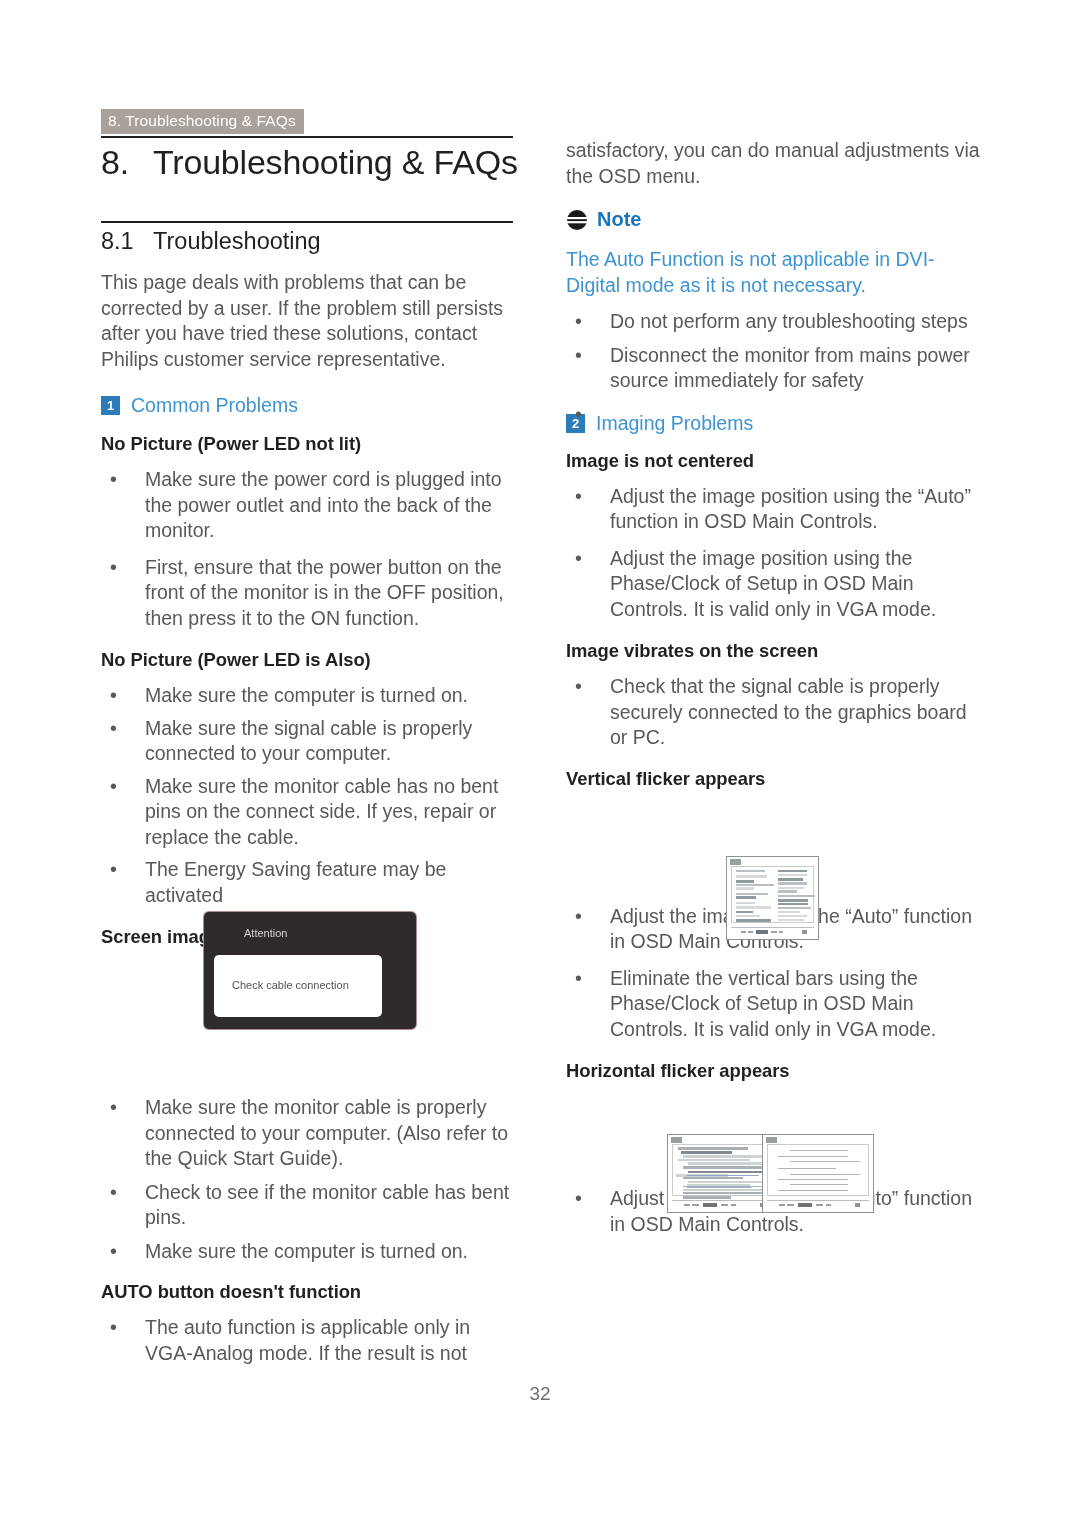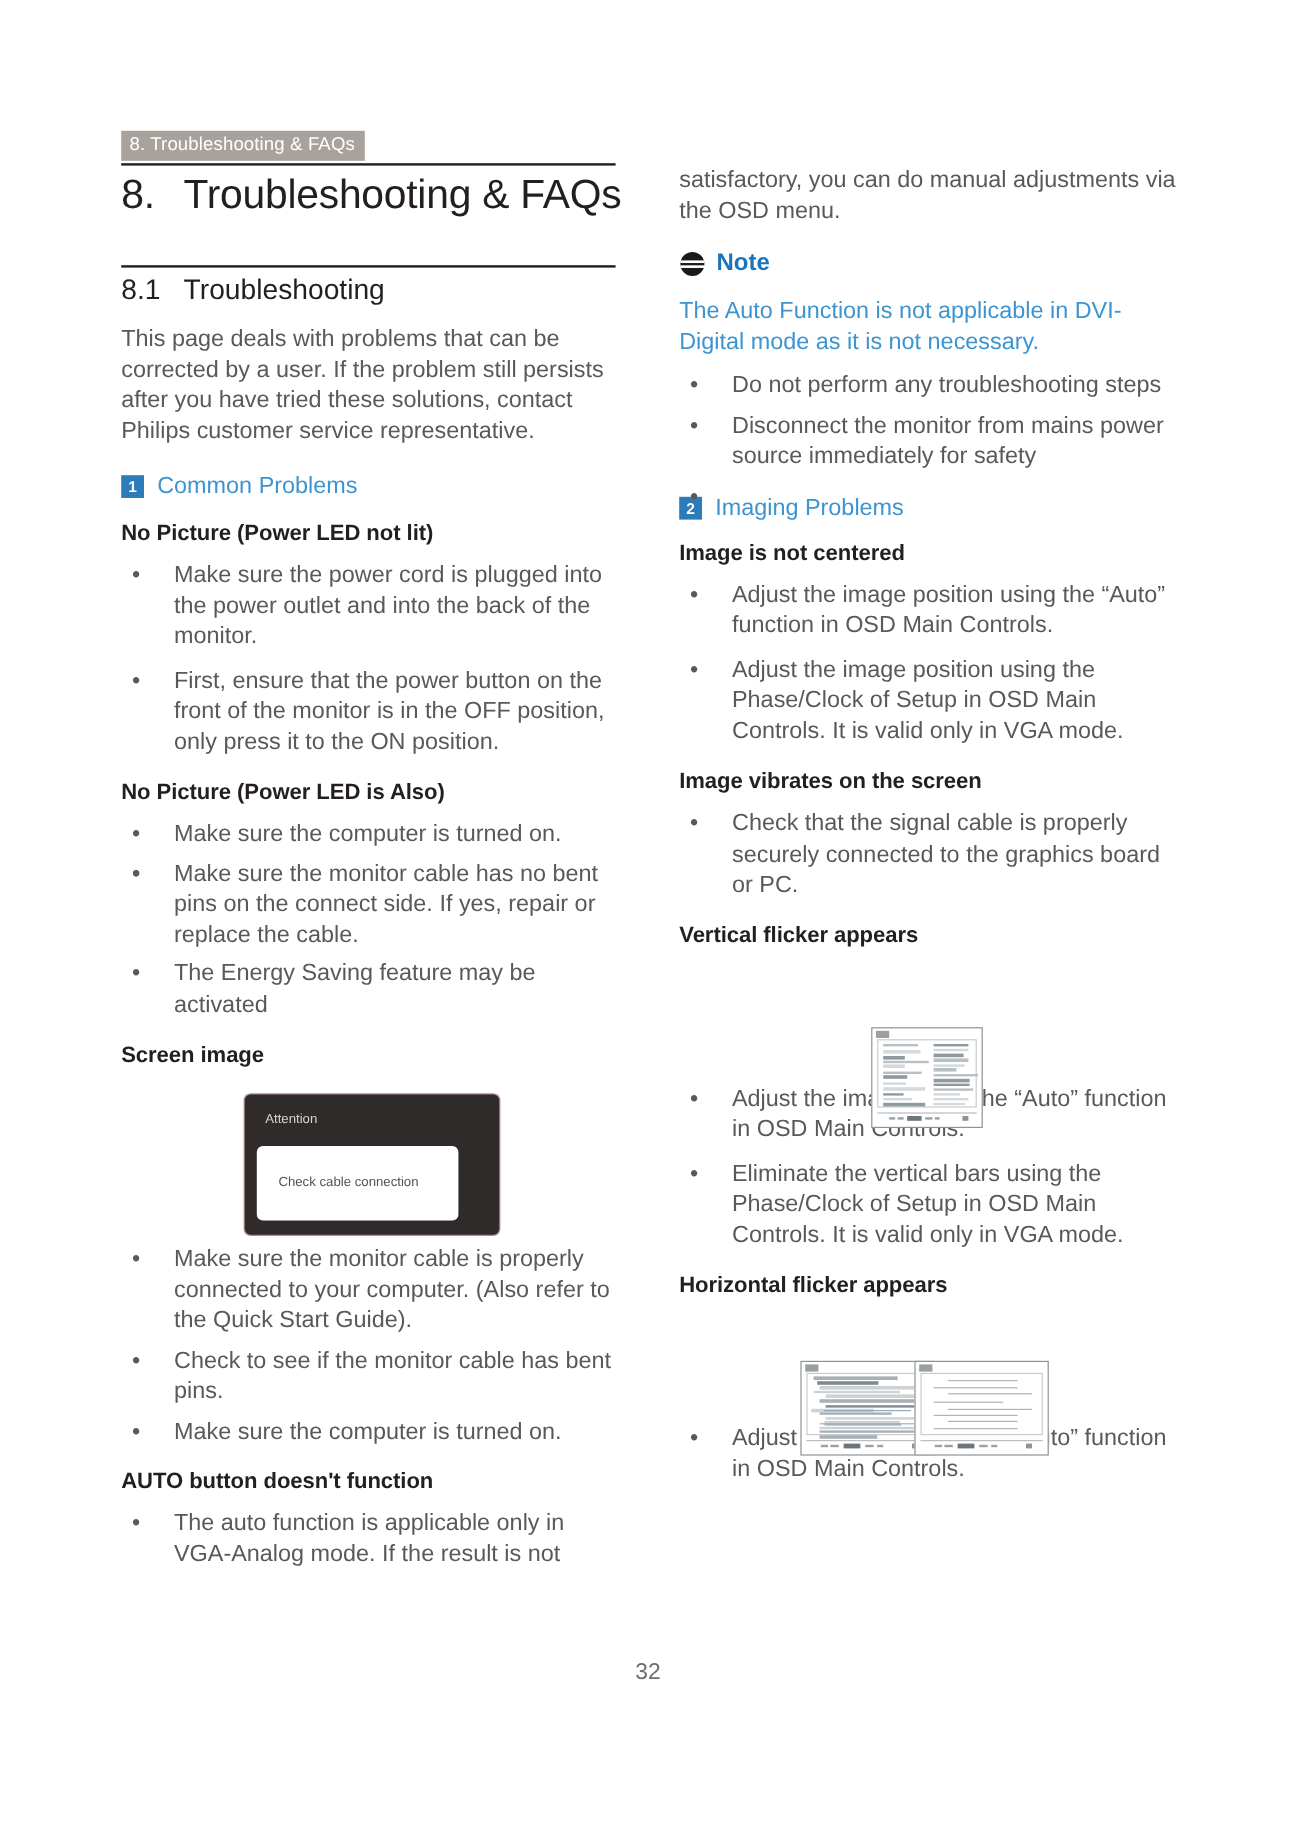--- a/index.html
+++ b/index.html
@@ -147,21 +147,21 @@
   .osd-fig {
     position: absolute;
     left: 204px; top: 912px;
     width: 212px; height: 117px;
     background: #2f2b2a;
     border-radius: 5px;
     box-shadow: 0 0 0 1px #b08d8d;
   }
   .osd-attention {
     position: absolute;
-    left: 17px; top: 15px;
+    left: 40px; top: 15px;
     color: #d7d3d1;
     font-size: 11px;
   }
   .osd-inner {
     position: absolute;
     left: 10px; top: 43px;
     width: 168px; height: 62px;
     background: #ffffff;
     border-radius: 5px;
   }
@@ -236,28 +236,28 @@
 
     <div class="num-head" style="margin-top:22px;">
       <span class="num-badge">1</span>
       <span class="num-head-text">Common Problems</span>
     </div>
 
     <h3 class="subhead" style="margin-top:15px;">No Picture (Power LED not lit)</h3>
 
     <ul class="bullets" style="margin-top:11px;">
       <li><span class="dot">•</span><span>Make sure the power cord is plugged into the power outlet and into the back of the monitor.</span></li>
-      <li style="margin-top:11px;"><span class="dot">•</span><span>First, ensure that the power button on the front of the monitor is in the OFF position, only press it to the ON position.</span></li>
+      <li style="margin-top:11px;"><span class="dot">•</span><span>First, ensure that the power button on the front of the monitor is in the OFF position, then press it to the ON function.</span></li>
     </ul>
 
     <h3 class="subhead" style="margin-top:17px;">No Picture (Power LED is Also)</h3>
 
     <ul class="bullets" style="margin-top:11px;">
       <li><span class="dot">•</span><span>Make sure the computer is turned on.</span></li>
-      <li style="margin-top:7px;"><span class="dot">•</span></li>
+      <li style="margin-top:7px;"><span class="dot">•</span><span>Make sure the signal cable is properly connected to your computer.</span></li>
       <li style="margin-top:7px;"><span class="dot">•</span><span>Make sure the monitor cable has no bent pins on the connect side. If yes, repair or replace the cable.</span></li>
       <li style="margin-top:7px;"><span class="dot">•</span><span>The Energy Saving feature may be activated</span></li>
     </ul>
 
     <h3 class="subhead" style="margin-top:17px;">Screen image</h3>
 
     <div style="height:140px;"></div>
 
     <ul class="bullets" style="margin-top:6px;">
       <li><span class="dot">•</span><span>Make sure the monitor cable is properly connected to your computer. (Also refer to the Quick Start Guide).</span></li>

